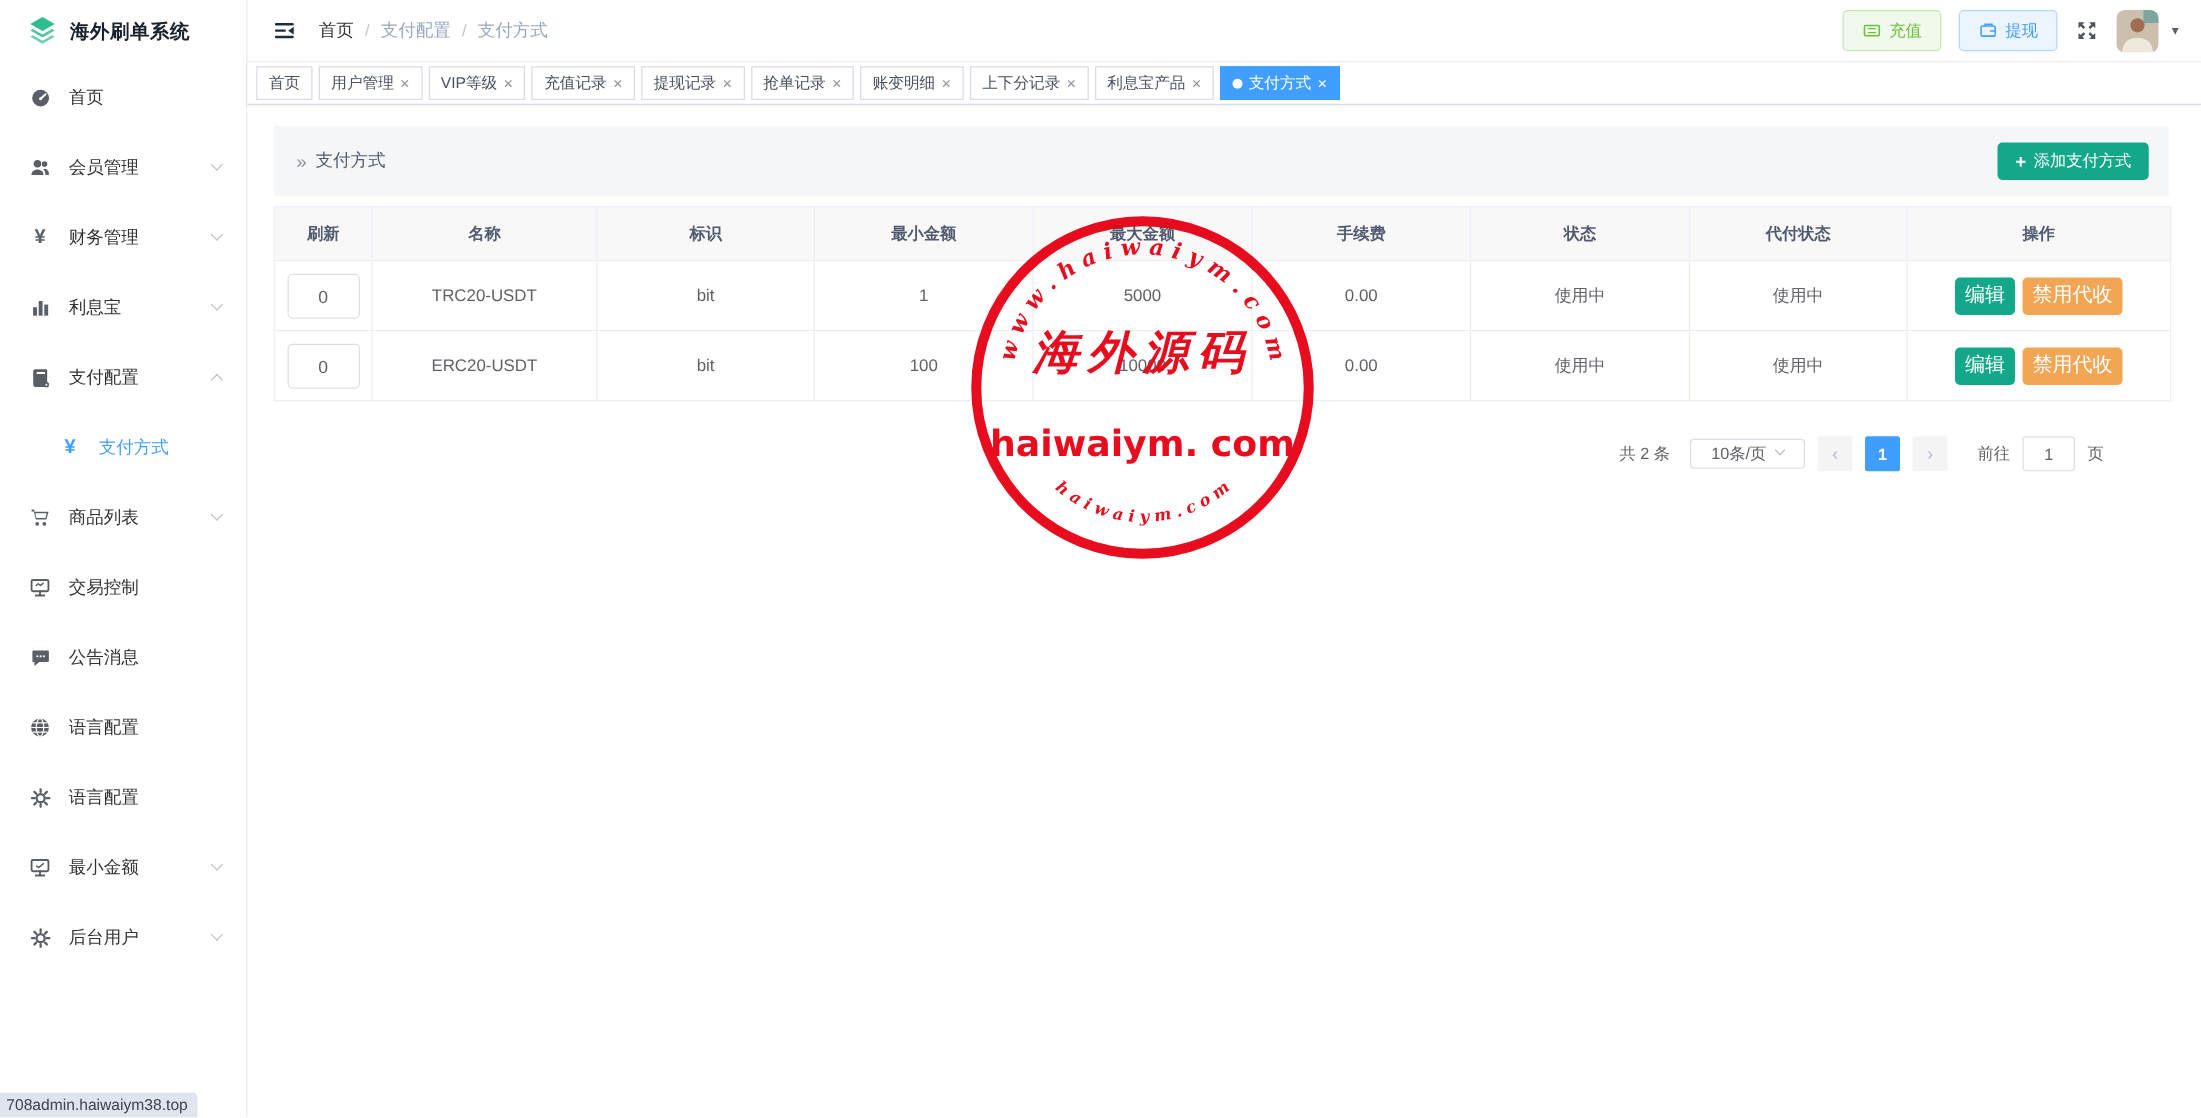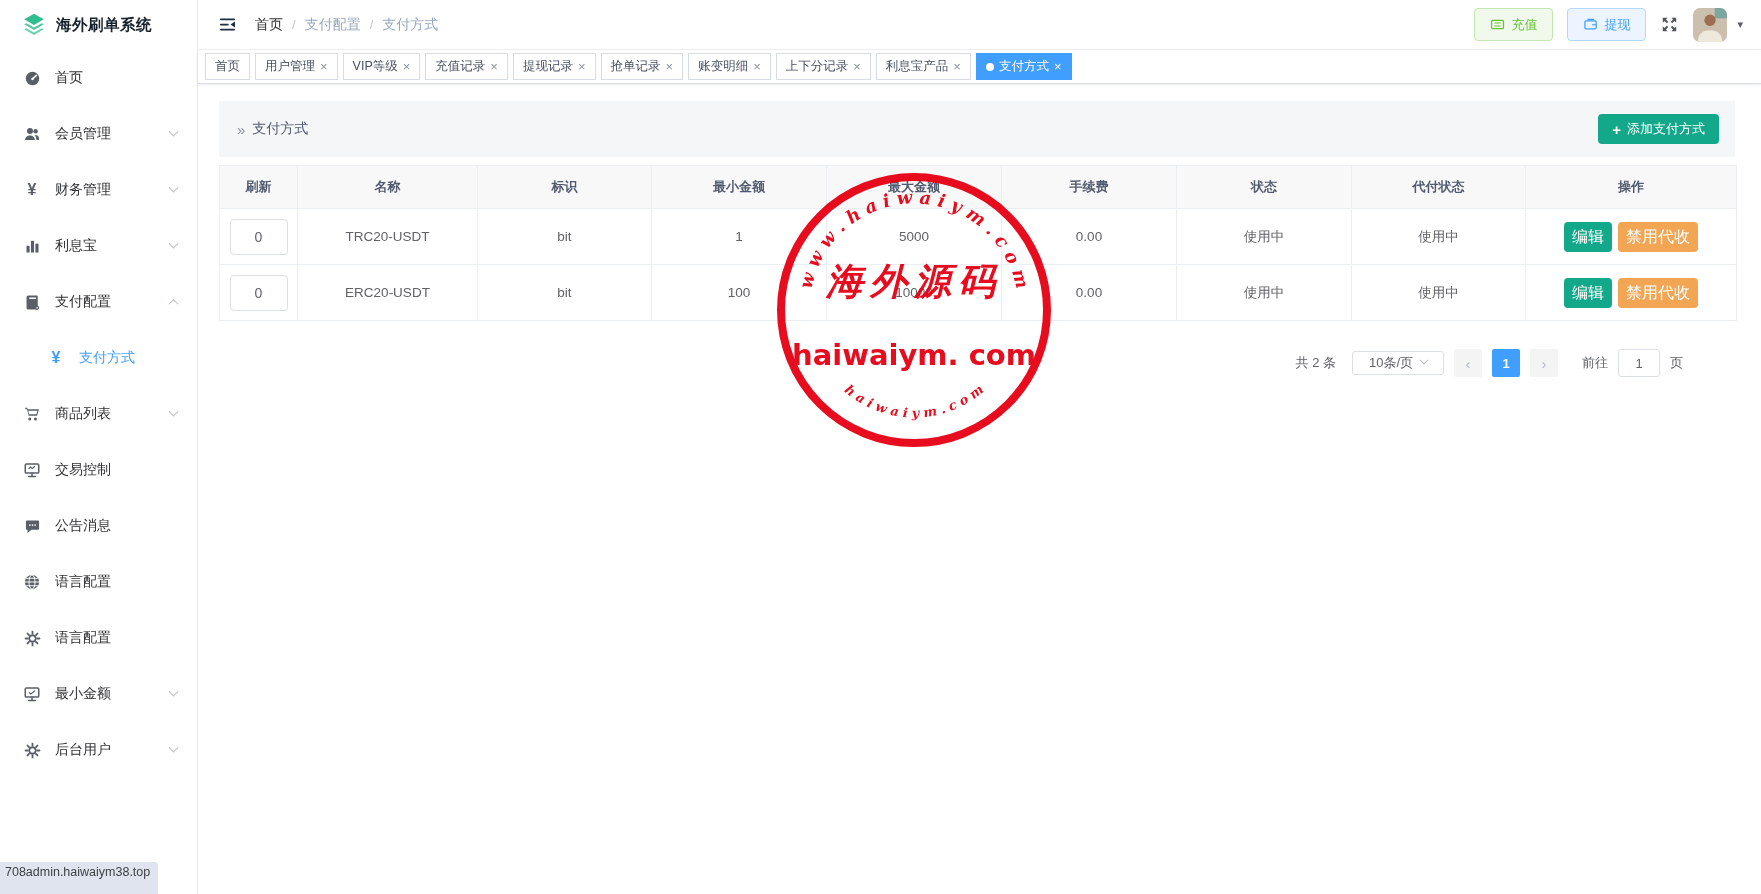--- a/index.html
+++ b/index.html
@@ -81,21 +81,21 @@
   .pg-goto-input{width:42px;height:28px;border:1px solid #dcdfe6;border-radius:3px;text-align:center;font-size:13px;color:var(--txt);font-family:inherit;outline:none;}
 
   
   .stamp{position:absolute;left:575px;top:85px;width:282px;height:282px;z-index:50;pointer-events:none;opacity:.95;}
   .stamp .arc-text{font-family:"DejaVu Serif",serif;font-weight:bold;font-style:italic;fill:var(--stamp);}
   .stamp .cn{font-family:"DejaVu Serif",serif;font-weight:bold;font-style:italic;fill:var(--stamp);}
   .stamp .en{font-family:"DejaVu Sans",sans-serif;font-weight:bold;fill:var(--stamp);}
 
   
   .status-bar{position:fixed;left:0;bottom:0;background:#dfe4ee;color:#3f4347;font-size:12.5px;
-    padding:3px 8px 15px 5px;border-top-right-radius:4px;z-index:60;}
+    padding:3px 8px 3px 5px;border-top-right-radius:4px;z-index:60;}
 </style>
 </head>
 <body>
 
 <div class="app">
 
   <aside class="sidebar">
     <div class="logo">
       <span class="logo-icon">
         <svg width="26" height="26" viewBox="0 0 24 24">

